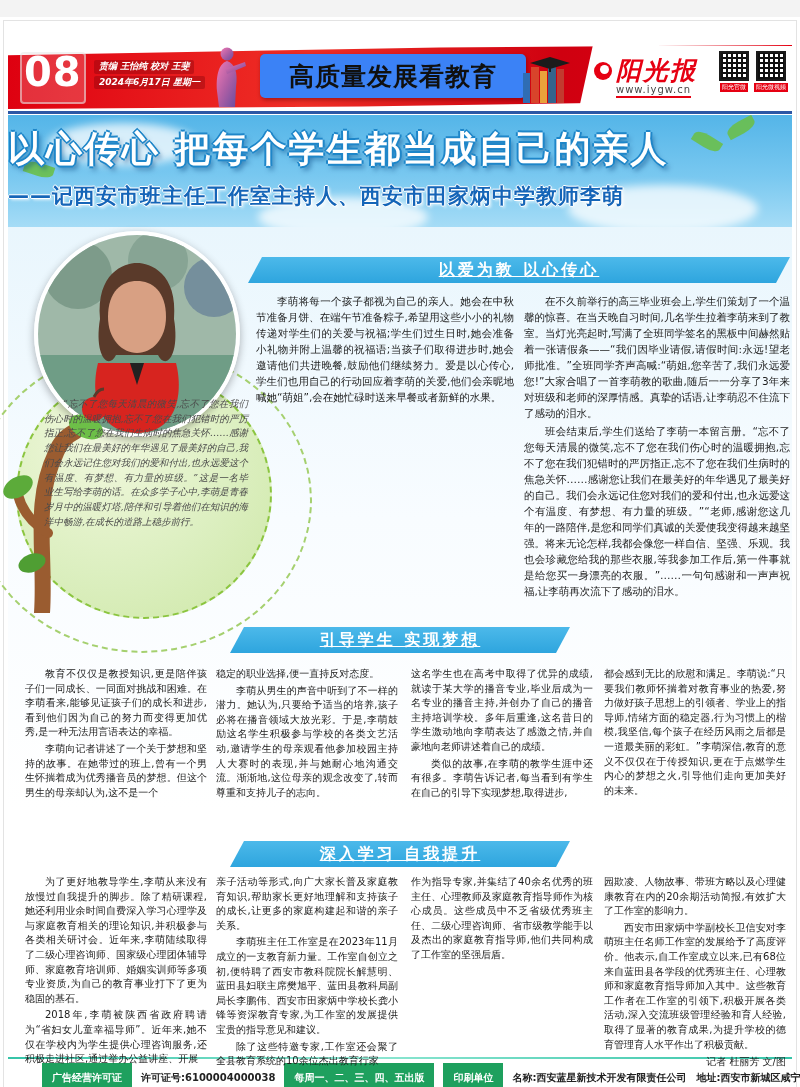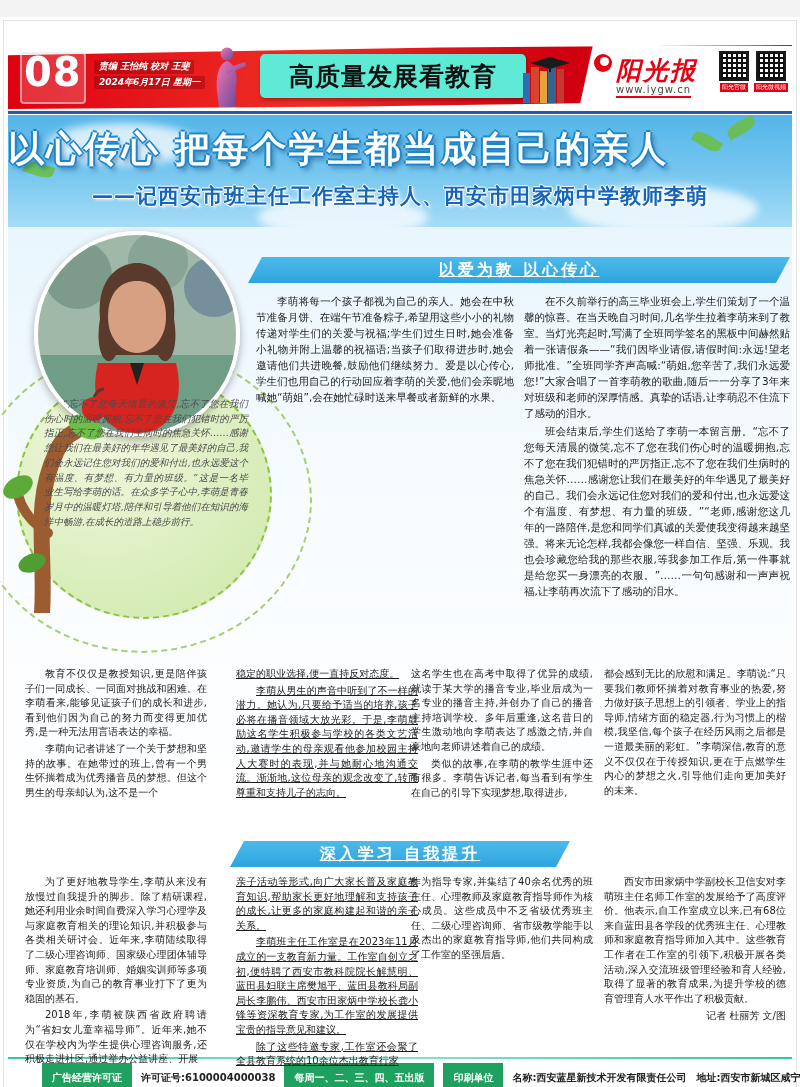--- a/index.html
+++ b/index.html
@@ -10,27 +10,27 @@
   
   .masthead{position:absolute;left:8px;top:28px;width:784px;height:64px;}
   .m-red{position:absolute;inset:0;background:linear-gradient(96deg,#de0010,#ef2f26 38%,#cf0010 70%,#e60012);
          clip-path:polygon(0 16%,55% 4%,100% 0,100% 86%,45% 96%,0 100%);}
   .pagenum-box{position:absolute;left:12px;top:7px;width:62px;height:48px;
          background:rgba(255,255,255,.18);border:2px solid rgba(230,230,230,.55);border-radius:4px;}
   .pagenum{position:absolute;left:16px;top:4px;font-size:40px;font-weight:bold;color:#fff;letter-spacing:1px;}
   .m-info{position:absolute;left:86px;top:13px;font-size:9px;color:#fff;font-weight:bold;line-height:1.3;}
   .m-info div{background:rgba(120,0,8,.35);padding:1px 5px;margin:2px 0;display:table;border-radius:2px;font-style:italic;}
   .silhouette{position:absolute;left:196px;top:0px;}
-  .m-titlebox{position:absolute;left:252px;top:9px;width:266px;height:44px;background:#5eead4;border-radius:5px;
+  .m-titlebox{position:absolute;left:252px;top:9px;width:266px;height:44px;background:#3b82f6;border-radius:5px;
          box-shadow:1px 2px 4px rgba(80,0,0,.45);display:flex;align-items:center;justify-content:center;
          font-size:25px;font-weight:bold;color:#101010;letter-spacing:1px;}
   .books-icon{position:absolute;left:512px;top:10px;}
   .m-brand{position:absolute;right:0;top:1px;width:212px;height:58px;background:#fff;
          clip-path:polygon(6% 0,100% 0,100% 100%,0 100%);}
-  .brand-row{position:absolute;left:14px;top:8px;display:flex;gap:4px;}
+  .brand-row{position:absolute;left:14px;top:8px;display:flex;align-items:center;gap:4px;}
   .sun{position:relative;width:18px;height:18px;border-radius:50%;background:#e60012;display:inline-block;}
   .sun::after{content:"";position:absolute;left:6px;top:3px;width:9px;height:9px;border-radius:50%;background:#fff;}
   .brand-name{font-family:"DejaVu Serif","Liberation Serif",serif;font-style:italic;font-weight:bold;
          font-size:25px;color:#e60012;letter-spacing:2px;}
   .brand-url{position:absolute;left:36px;top:38px;font-size:10px;color:#444;border-bottom:2px solid #e60012;
          padding-bottom:1px;letter-spacing:1px;}
   .qr-group{position:absolute;right:4px;top:5px;display:flex;gap:5px;}
   .qr-item{display:flex;flex-direction:column;align-items:center;}
   .qr{width:26px;height:26px;border:2px solid #1a1a1a;background:
        repeating-linear-gradient(0deg,#111 0 2px,transparent 2px 5px),
@@ -40,21 +40,21 @@
   .blue-rule{position:absolute;left:8px;top:94px;width:784px;height:3px;background:#2c57a5;}
 
   
   .hero{position:absolute;left:8px;top:98px;width:784px;height:112px;overflow:hidden;
         background:linear-gradient(180deg,#54b5e8,#79c8f0 55%,#a5dcf6);}
   .cloud{position:absolute;background:rgba(255,255,255,.75);border-radius:50%;filter:blur(4px);}
   .leaf{position:absolute;width:30px;height:13px;background:#6abf4b;border-radius:50% 0 50% 0;opacity:.9;}
   .hero-title{position:relative;margin-top:10px;text-align:left;font-size:36px;font-weight:bold;color:#fff;
         letter-spacing:2px;
         text-shadow:2px 0 0 #1e86c9,-2px 0 0 #1e86c9,0 2px 0 #1e86c9,0 -2px 0 #1e86c9,3px 4px 5px rgba(0,60,120,.55);}
-  .hero-subtitle{position:relative;margin-top:8px;text-align:center;font-size:21px;font-weight:bold;color:#1565b8;
+  .hero-subtitle{position:relative;margin-top:8px;font-size:21px;font-weight:bold;color:#1565b8;
         letter-spacing:1px;
         text-shadow:1px 0 0 #fff,-1px 0 0 #fff,0 1px 0 #fff,0 -1px 0 #fff,2px 2px 3px rgba(255,255,255,.8);}
 
   
   .body-bg{position:absolute;left:8px;top:210px;width:784px;height:832px;
         background:linear-gradient(180deg,#e9f6fd,#f8fcff 35%,#ffffff 70%);}
   .portrait{position:absolute;left:34px;top:214px;width:198px;height:198px;border-radius:50%;overflow:hidden;
         border:4px solid #fff;box-shadow:0 3px 8px rgba(0,0,0,.3);z-index:2;}
   .arc{position:absolute;left:-28px;top:330px;width:336px;height:302px;border:2px dashed #a5d06f;border-radius:50%;z-index:0;}
   .quote-blob{position:absolute;left:16px;top:352px;width:252px;height:246px;border-radius:50%;z-index:1;
@@ -72,21 +72,21 @@
   .ribbon2{left:230px;top:610px;width:340px;}
   .ribbon3{left:230px;top:824px;width:340px;}
 
   .col{position:absolute;color:#1c1c1c;text-align:justify;z-index:1;}
   .col p{margin:0 0 2px 0;text-indent:2em;}
   .col p.cont{text-indent:0;}
   .s1{font-size:10.5px;line-height:16px;}
   .s1c1{left:256px;top:276px;width:258px;}
   .s1c2{left:524px;top:276px;width:266px;}
   .s23{font-size:10px;line-height:14.6px;}
-  .c1{left:25px;width:182px;} .c2{left:236px;width:182px;text-decoration:underline;} .c3{left:411px;width:182px;} .c4{left:604px;width:182px;}
+  .c1{left:25px;width:182px;} .c2{left:216px;width:182px;} .c3{left:411px;width:182px;} .c4{left:604px;width:182px;}
   .rowA{top:650px;} .rowB{top:858px;}
   .byline{font-weight:normal;text-align:right;margin-top:3px;font-size:10px;}
 
   
   .footer-rule{position:absolute;left:8px;top:1040px;width:784px;height:2px;
         background:linear-gradient(90deg,#35c4a8,#8ee7d2 45%,#35c4a8);}
   .footer{position:absolute;left:8px;top:1046px;width:784px;display:flex;align-items:center;gap:9px;
         font-size:10px;color:#222;}
   .fbox{background:#1ea05e;color:#fff;font-weight:bold;padding:8px 10px;white-space:nowrap;}
   .ftext{font-weight:bold;white-space:nowrap;}
@@ -193,20 +193,21 @@
 
   <div class="ribbon ribbon1">以爱为教 以心传心</div>
   <div class="col s1 s1c1">
     <p>李萌将每一个孩子都视为自己的亲人。她会在中秋节准备月饼、在端午节准备粽子,希望用这些小小的礼物传递对学生们的关爱与祝福;学生们过生日时,她会准备小礼物并附上温馨的祝福语;当孩子们取得进步时,她会邀请他们共进晚餐,鼓励他们继续努力。爱是以心传心,学生们也用自己的行动回应着李萌的关爱,他们会亲昵地喊她“萌姐”,会在她忙碌时送来早餐或者新鲜的水果。</p>
   </div>
   <div class="col s1 s1c2">
     <p>在不久前举行的高三毕业班会上,学生们策划了一个温馨的惊喜。在当天晚自习时间,几名学生拉着李萌来到了教室。当灯光亮起时,写满了全班同学签名的黑板中间赫然贴着一张请假条——“我们因毕业请假,请假时间:永远!望老师批准。”全班同学齐声高喊:“萌姐,您辛苦了,我们永远爱您!”大家合唱了一首李萌教的歌曲,随后一一分享了3年来对班级和老师的深厚情感。真挚的话语,让李萌忍不住流下了感动的泪水。</p>
     <p>班会结束后,学生们送给了李萌一本留言册。“忘不了您每天清晨的微笑,忘不了您在我们伤心时的温暖拥抱,忘不了您在我们犯错时的严厉指正,忘不了您在我们生病时的焦急关怀……感谢您让我们在最美好的年华遇见了最美好的自己。我们会永远记住您对我们的爱和付出,也永远爱这个有温度、有梦想、有力量的班级。”“老师,感谢您这几年的一路陪伴,是您和同学们真诚的关爱使我变得越来越坚强。将来无论怎样,我都会像您一样自信、坚强、乐观。我也会珍藏您给我的那些衣服,等我参加工作后,第一件事就是给您买一身漂亮的衣服。”……一句句感谢和一声声祝福,让李萌再次流下了感动的泪水。</p>
   </div>
 
+  <div class="ribbon ribbon2">引导学生 实现梦想</div>
   <div class="col s23 c1 rowA">
     <p>教育不仅仅是教授知识,更是陪伴孩子们一同成长、一同面对挑战和困难。在李萌看来,能够见证孩子们的成长和进步,看到他们因为自己的努力而变得更加优秀,是一种无法用言语表达的幸福。</p>
     <p>李萌向记者讲述了一个关于梦想和坚持的故事。在她带过的班上,曾有一个男生怀揣着成为优秀播音员的梦想。但这个男生的母亲却认为,这不是一个</p>
   </div>
   <div class="col s23 c2 rowA">
     <p class="cont">稳定的职业选择,便一直持反对态度。</p>
     <p>李萌从男生的声音中听到了不一样的潜力。她认为,只要给予适当的培养,孩子必将在播音领域大放光彩。于是,李萌鼓励这名学生积极参与学校的各类文艺活动,邀请学生的母亲观看他参加校园主持人大赛时的表现,并与她耐心地沟通交流。渐渐地,这位母亲的观念改变了,转而尊重和支持儿子的志向。</p>
   </div>
   <div class="col s23 c3 rowA">
     <p class="cont">这名学生也在高考中取得了优异的成绩,就读于某大学的播音专业,毕业后成为一名专业的播音主持,并创办了自己的播音主持培训学校。多年后重逢,这名昔日的学生激动地向李萌表达了感激之情,并自豪地向老师讲述着自己的成绩。</p>
@@ -223,20 +224,21 @@
   </div>
   <div class="col s23 c2 rowB">
     <p class="cont">亲子活动等形式,向广大家长普及家庭教育知识,帮助家长更好地理解和支持孩子的成长,让更多的家庭构建起和谐的亲子关系。</p>
     <p>李萌班主任工作室是在2023年11月成立的一支教育新力量。工作室自创立之初,便特聘了西安市教科院院长解慧明、蓝田县妇联主席樊旭平、蓝田县教科局副局长李鹏伟、西安市田家炳中学校长龚小锋等资深教育专家,为工作室的发展提供宝贵的指导意见和建议。</p>
     <p>除了这些特邀专家,工作室还会聚了全县教育系统的10余位杰出教育行家</p>
   </div>
   <div class="col s23 c3 rowB">
     <p class="cont">作为指导专家,并集结了40余名优秀的班主任、心理教师及家庭教育指导师作为核心成员。这些成员中不乏省级优秀班主任、二级心理咨询师、省市级教学能手以及杰出的家庭教育指导师,他们共同构成了工作室的坚强后盾。</p>
   </div>
   <div class="col s23 c4 rowB">
+    <p class="cont">园欺凌、人物故事、带班方略以及心理健康教育在内的20余期活动简报,有效扩大了工作室的影响力。</p>
     <p>西安市田家炳中学副校长卫信安对李萌班主任名师工作室的发展给予了高度评价。他表示,自工作室成立以来,已有68位来自蓝田县各学段的优秀班主任、心理教师和家庭教育指导师加入其中。这些教育工作者在工作室的引领下,积极开展各类活动,深入交流班级管理经验和育人经验,取得了显著的教育成果,为提升学校的德育管理育人水平作出了积极贡献。</p>
     <div class="byline">记者 杜丽芳 文/图</div>
   </div>
 
   <div class="footer-rule"></div>
   <div class="footer">
     <span class="fbox first">广告经营许可证</span>
     <span class="ftext">许可证号:6100004000038</span>
     <span class="fbox">每周一、二、三、四、五出版</span>
     <span class="fbox">印刷单位</span>

